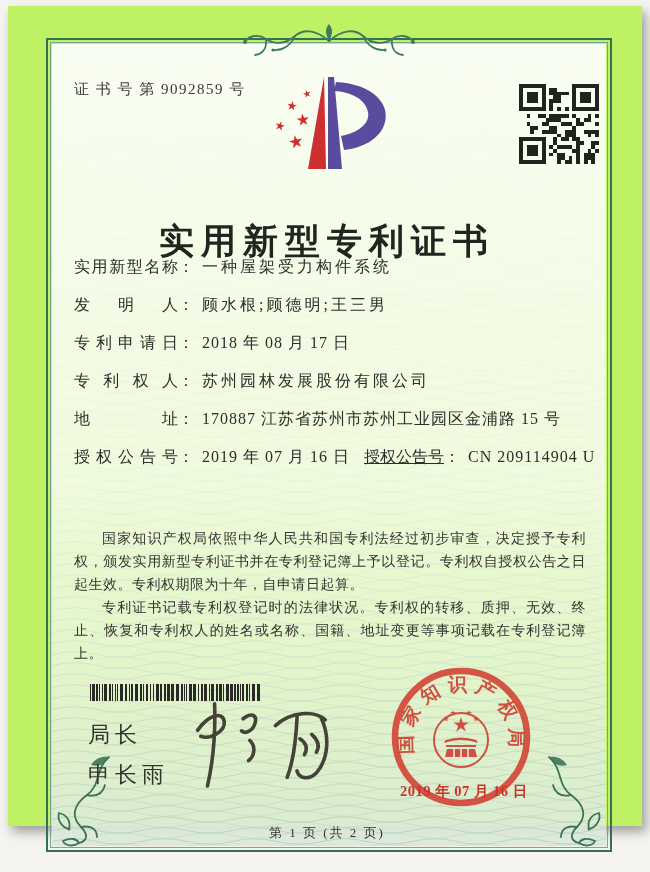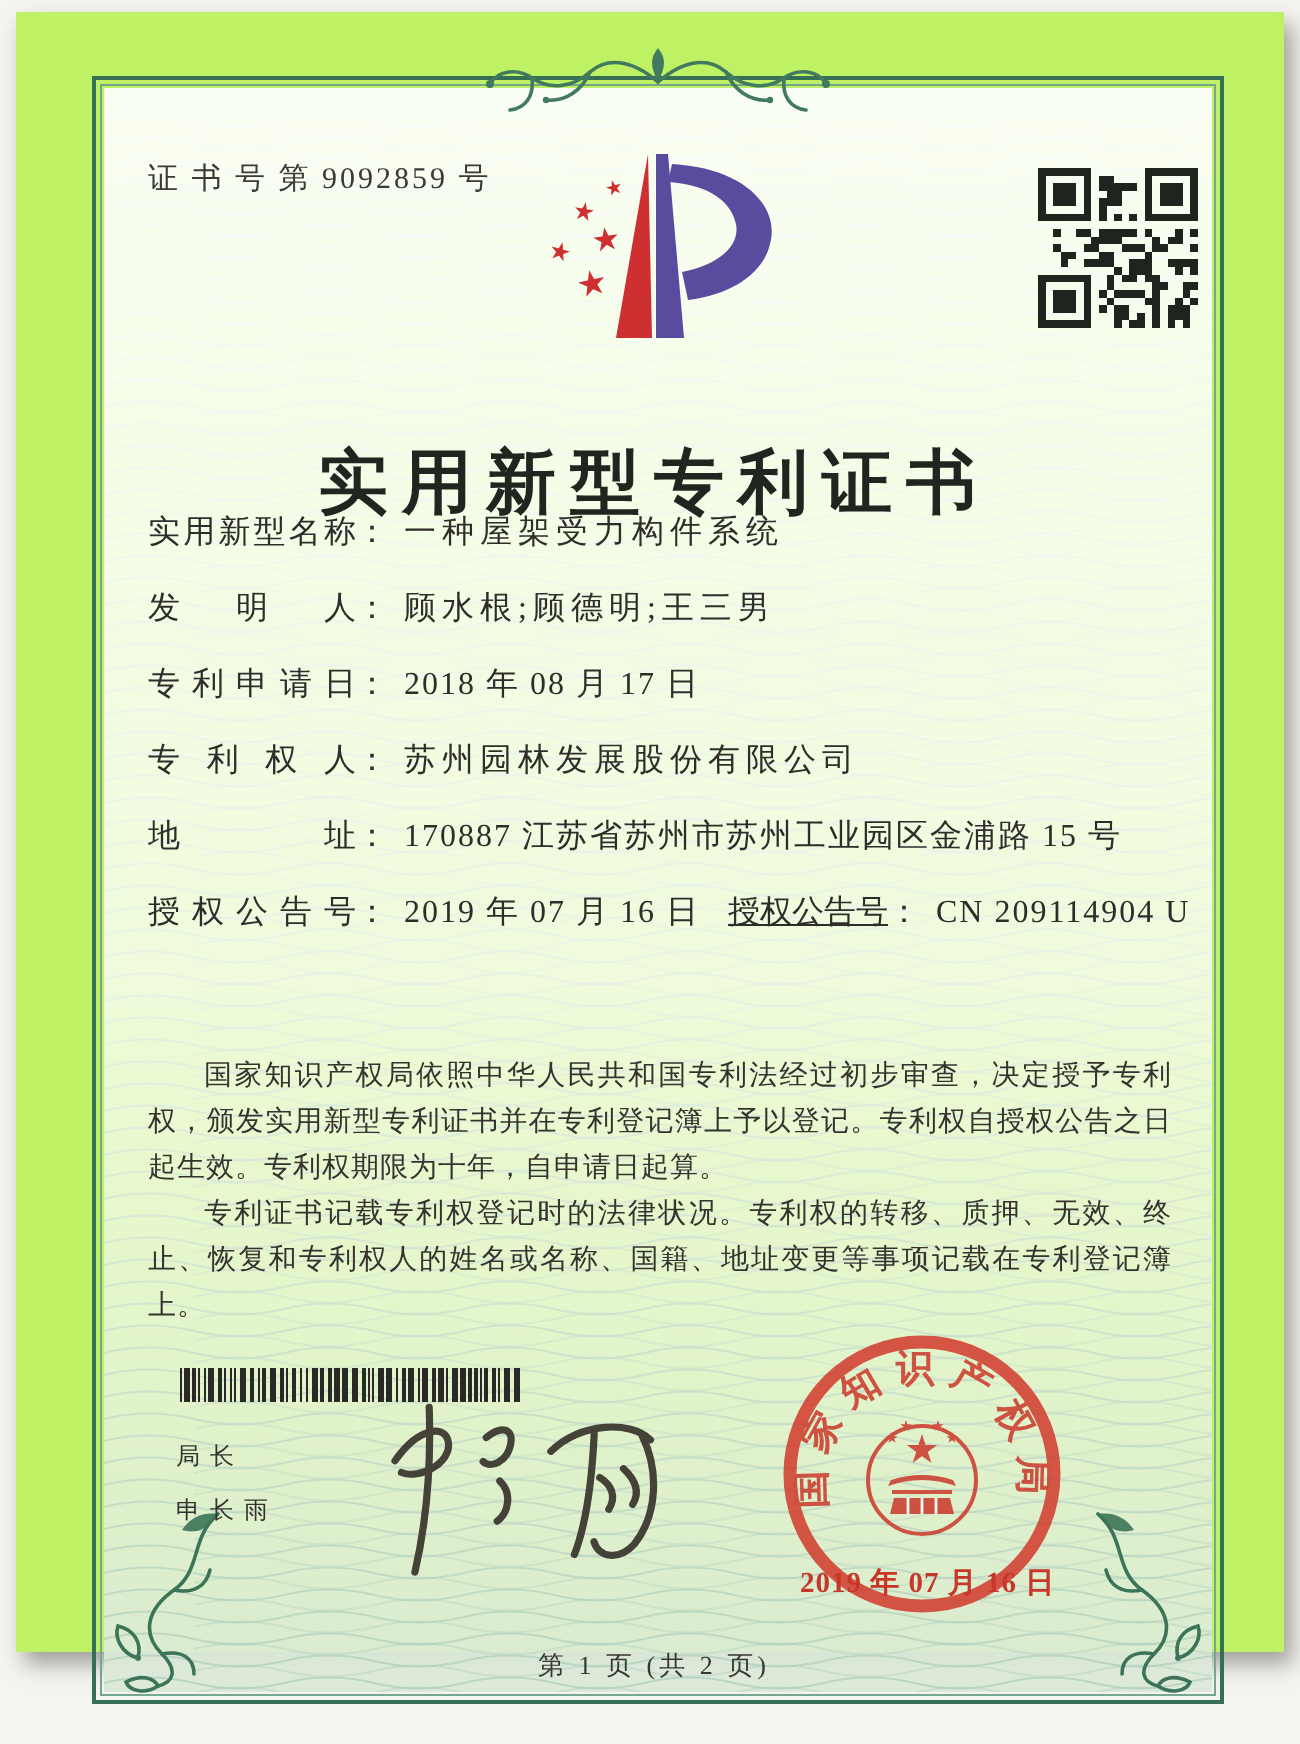--- a/index.html
+++ b/index.html
@@ -31,21 +31,21 @@
   .fvalue{display:inline-block;margin-left:8px;letter-spacing:3px;vertical-align:top;}
   .fvalue.latin{letter-spacing:1px;}
   .gpair2{margin-left:14px;}
   .gpair2 .flabel2{letter-spacing:0;text-decoration:underline;}
   
   .paras{position:absolute;left:66px;top:521px;width:512px;font-size:14px;line-height:23px;
          color:#34332e;text-align:justify;letter-spacing:.5px;}
   .paras p{margin:0;text-indent:2em;}
   
   .barcode{position:absolute;left:80px;top:678px;width:175px;height:17px;}
-  .official{position:absolute;left:80px;top:714px;font-size:12px;color:#33322d;}
+  .official{position:absolute;left:80px;top:714px;font-size:22px;color:#33322d;}
   .official div{letter-spacing:5px;margin-bottom:10px;}
   .sig{position:absolute;left:172px;top:692px;transform:rotate(-2deg);}
   .seal{position:absolute;left:378px;top:656px;}
   .seal-date{position:absolute;left:392px;top:776px;width:140px;font-size:14.5px;
              font-weight:bold;color:#c8362a;letter-spacing:.5px;}
   .footer{position:absolute;left:38px;top:818px;width:562px;text-align:center;
           font-size:13px;letter-spacing:2px;color:#37362f;font-family:Liberation Serif, serif;}
 </style>
 </head>
 <body>

